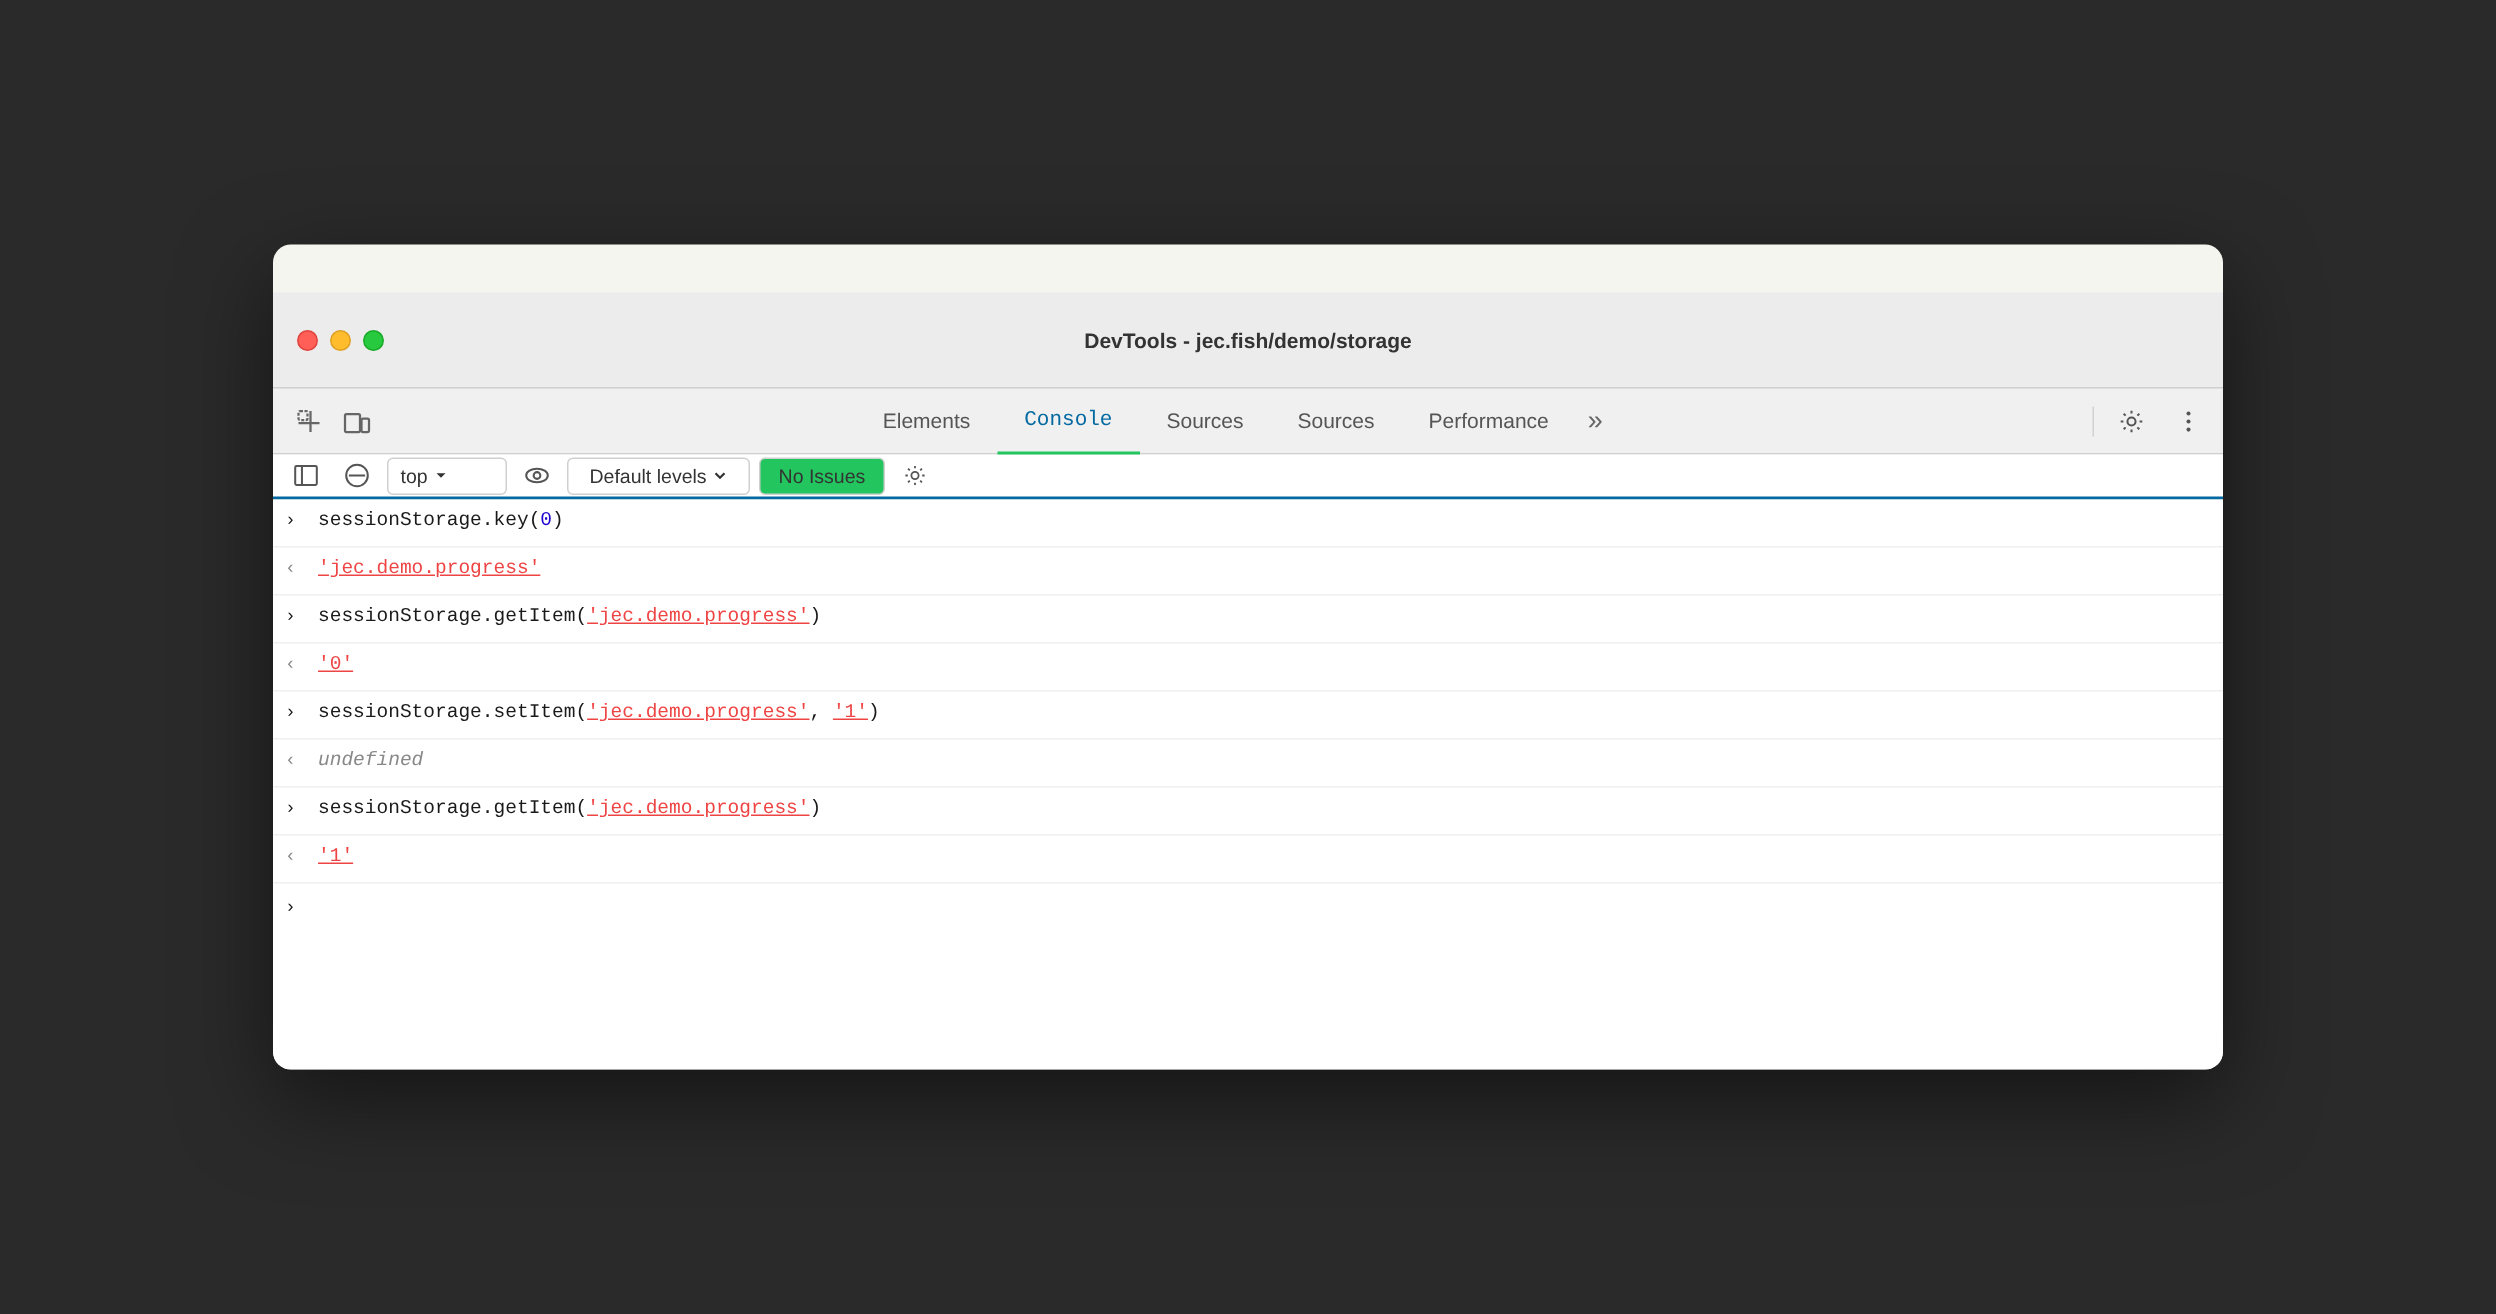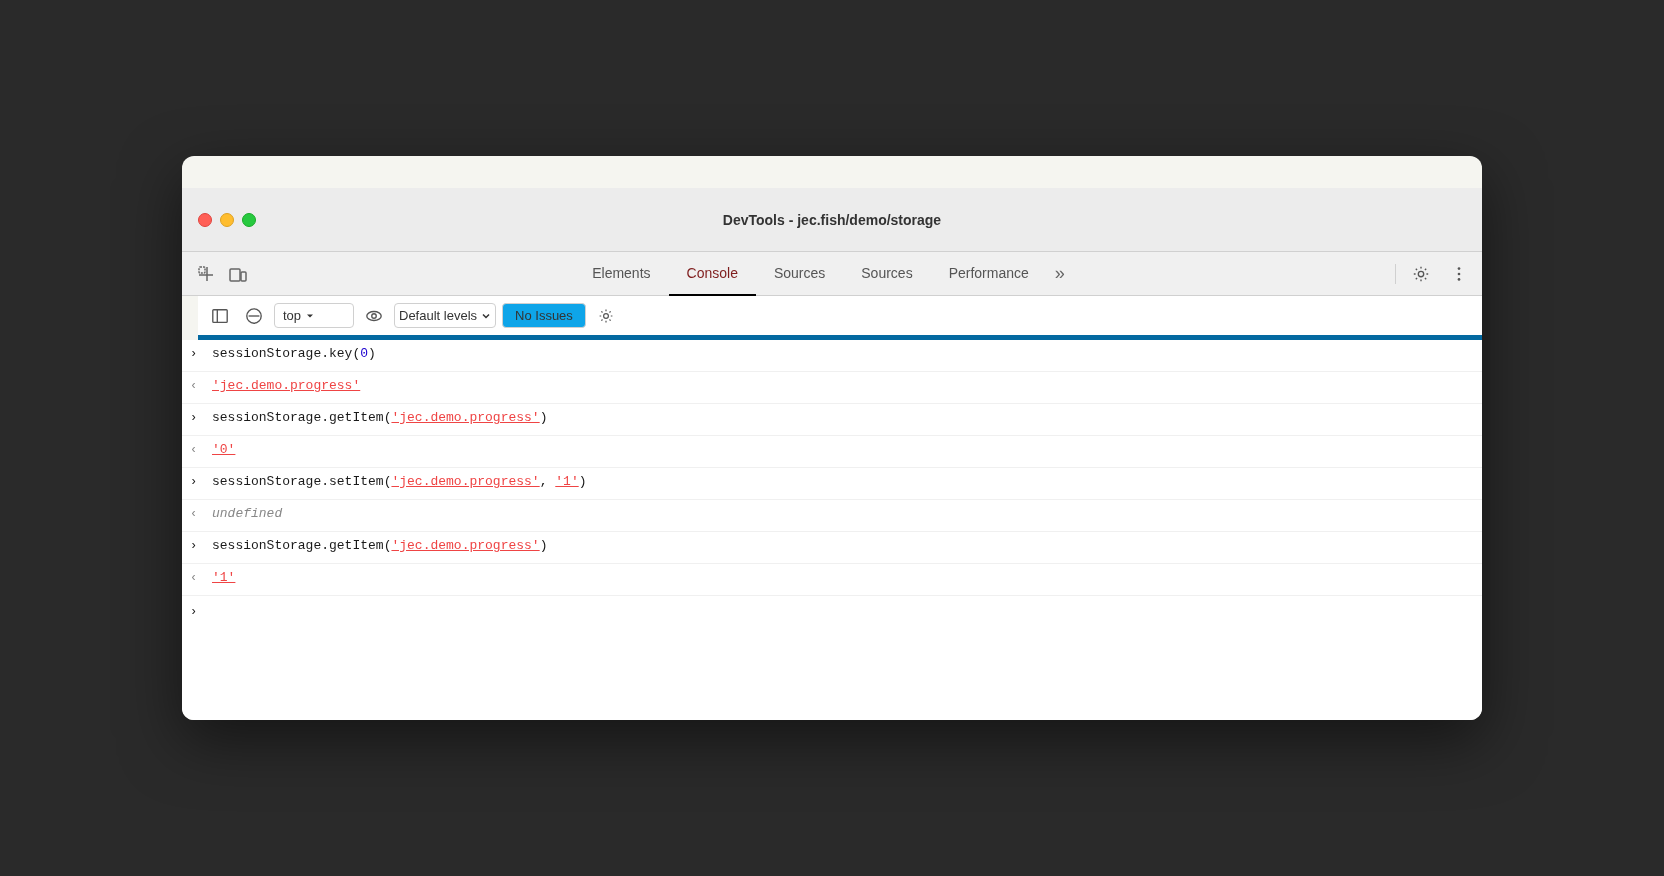--- a/index.html
+++ b/index.html
@@ -82,22 +82,23 @@
       font-size: 14px;
       color: #555;
       cursor: pointer;
       white-space: nowrap;
       border-bottom: 2px solid transparent;
       height: 44px;
       display: flex;
       align-items: center;
     }
     .tab.active {
-      color: #7f1d1d;
-      border-bottom: 2px solid #000000;
+      color: #0369a1;
+      border-bottom: 2px solid #22c55e;
+      font-family: Liberation Mono, monospace;
     }
     .tabs-more {
       padding: 0 8px;
       font-size: 18px;
       color: #666;
       cursor: pointer;
     }
     .tabs-right {
       display: flex;
       align-items: center;
@@ -109,27 +110,26 @@
       height: 30px;
       display: flex;
       align-items: center;
       justify-content: center;
       color: #555;
       cursor: pointer;
       border-radius: 4px;
     }
     .toolbar {
       background: #fff;
-      border-bottom: 5px solid #0369a1;
+      border-bottom: 2px solid #0369a1;
       display: flex;
       align-items: center;
       padding: 6px 8px;
       gap: 6px;
-      height: 44px;
-      margin-left: 16px;
+      height: 30px;
     }
     .toolbar-btn {
       width: 28px;
       height: 28px;
       display: flex;
       align-items: center;
       justify-content: center;
       color: #555;
       cursor: pointer;
       border-radius: 4px;
@@ -163,36 +163,36 @@
       font-size: 13px;
       color: #333;
       background: #fff;
       outline: none;
     }
     .filter-input::placeholder { color: #aaa; }
     .levels-btn {
       display: flex;
       align-items: center;
       gap: 4px;
-      padding: 4px 4px;
+      padding: 4px 14px;
       border: 1px solid #d0d0d0;
       border-radius: 4px;
       background: #fff;
       cursor: pointer;
       font-size: 13px;
       color: #333;
       white-space: nowrap;
     }
     .no-issues-btn {
       display: flex;
       align-items: flex-start;
       padding: 4px 12px;
       border: 1px solid #d0d0d0;
       border-radius: 4px;
-      background: #0ea5e9;
+      background: #22c55e;
       cursor: pointer;
       font-size: 13px;
       color: #333;
       white-space: nowrap;
     }
     .console-output {
       background: #fff;
       padding: 0;
       font-family: 'Menlo', 'Monaco', 'Courier New', monospace;
       font-size: 13px;

